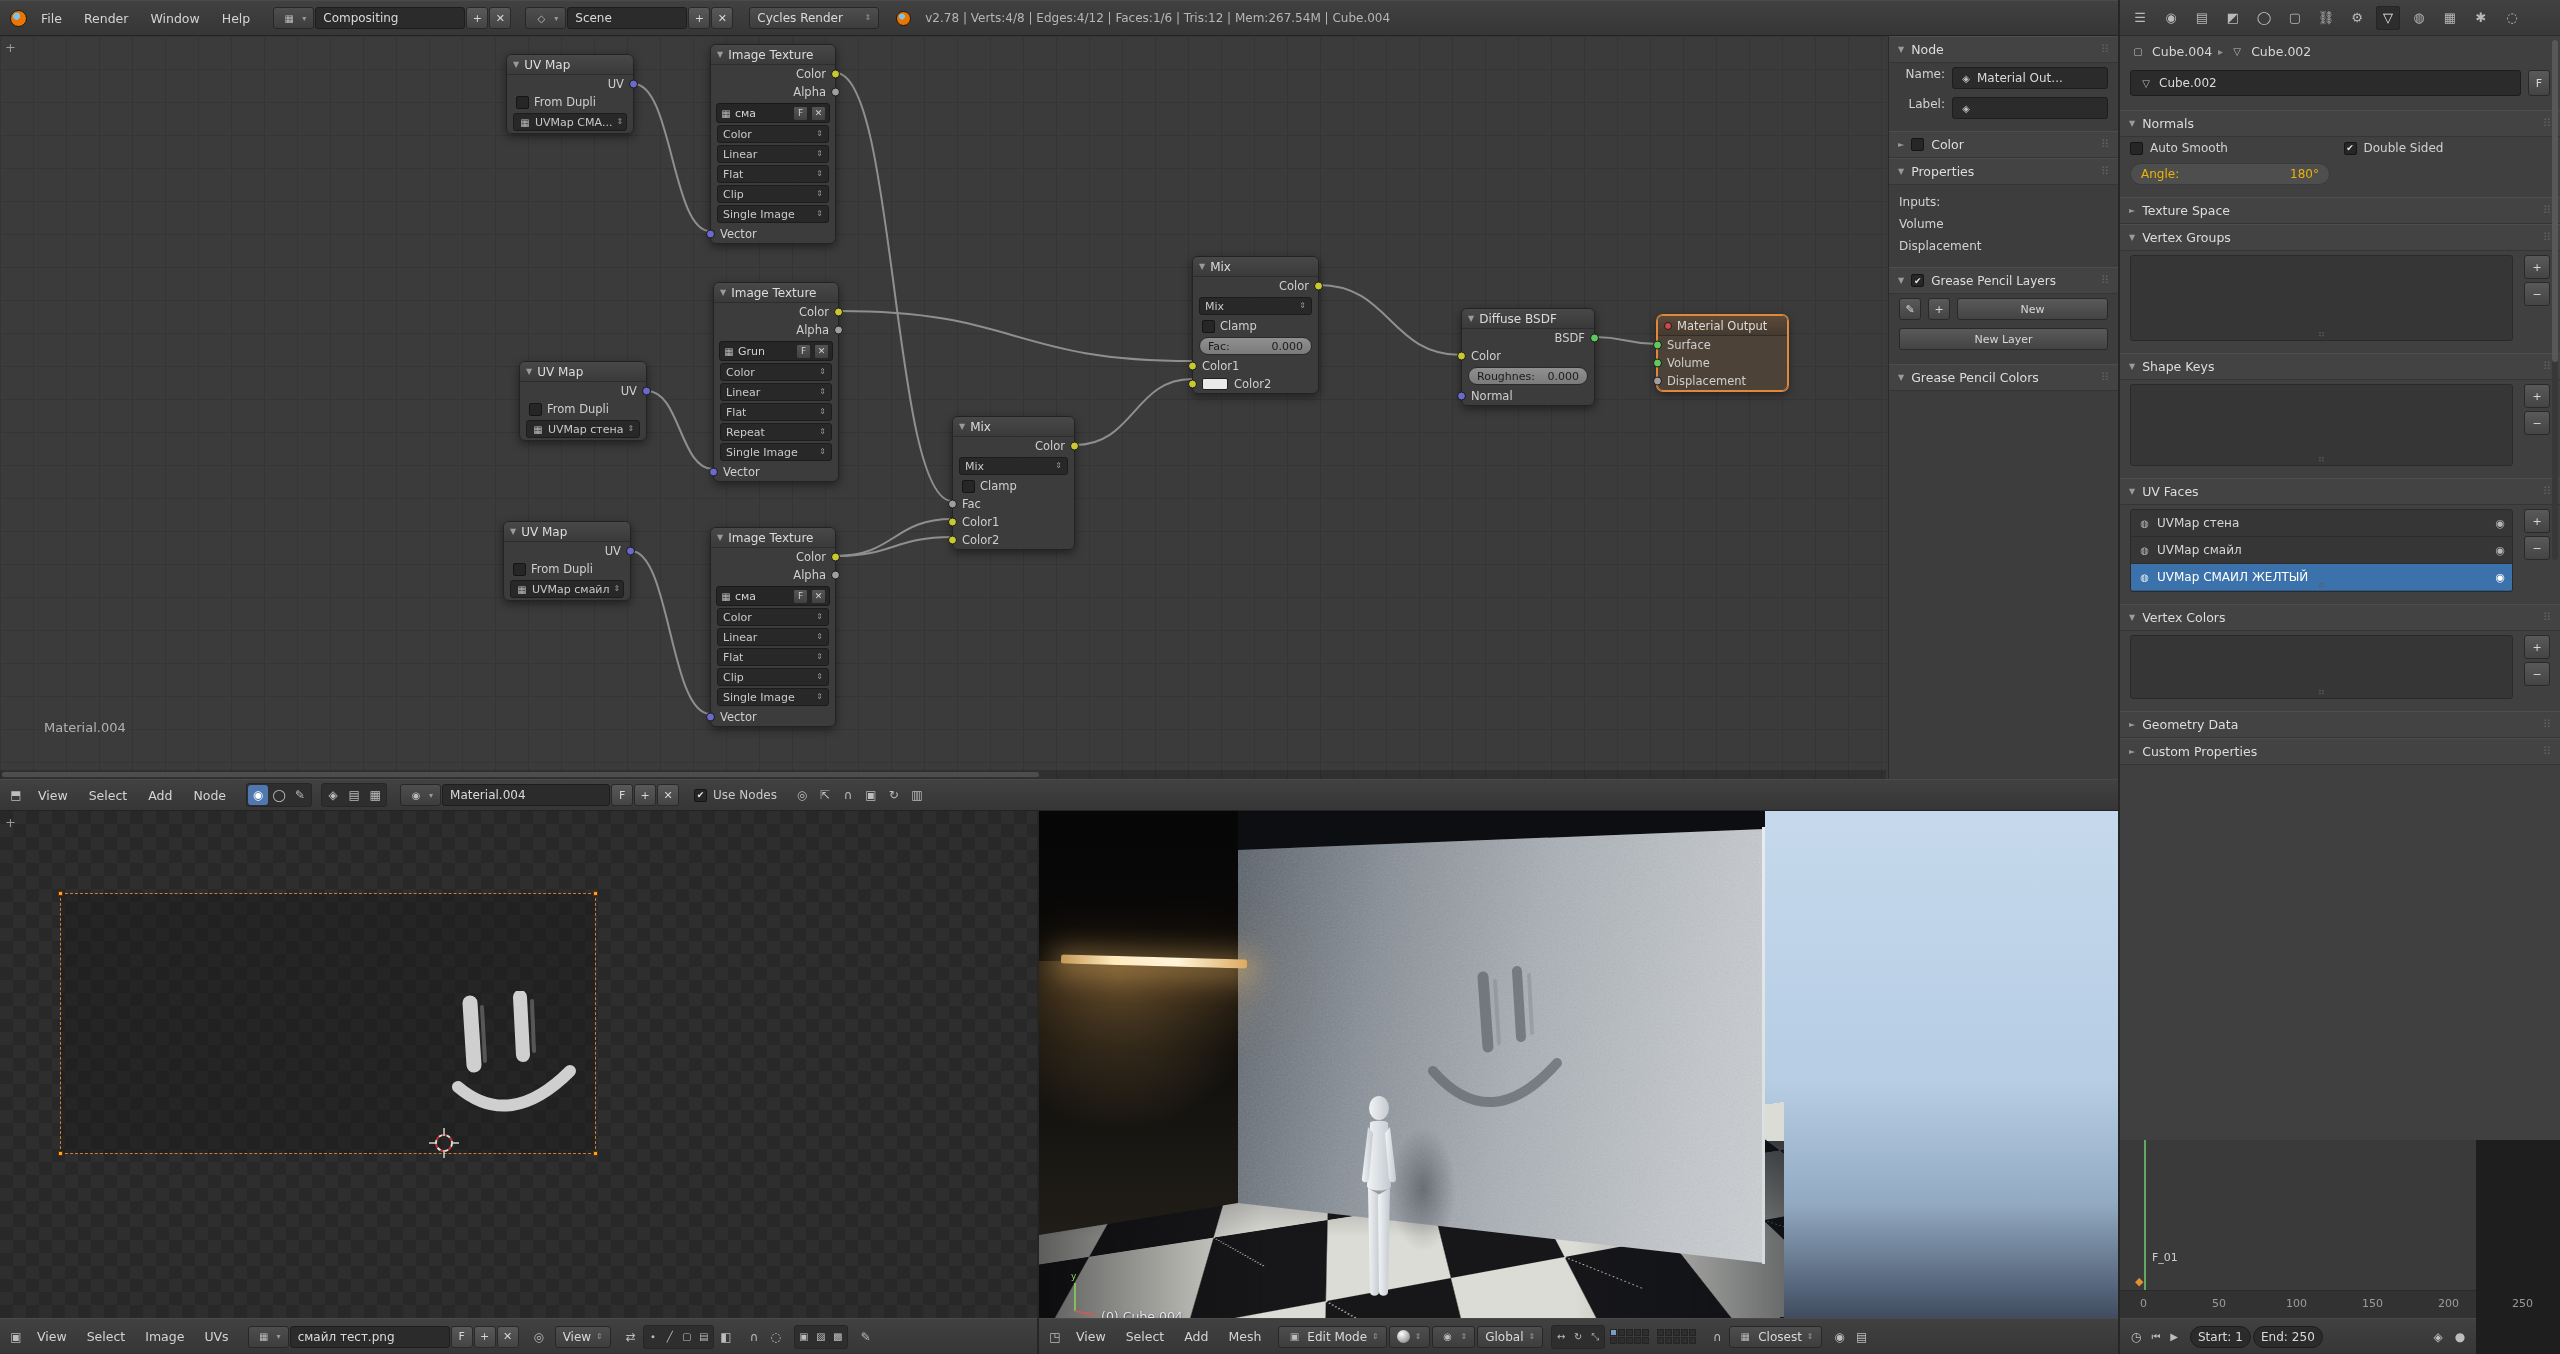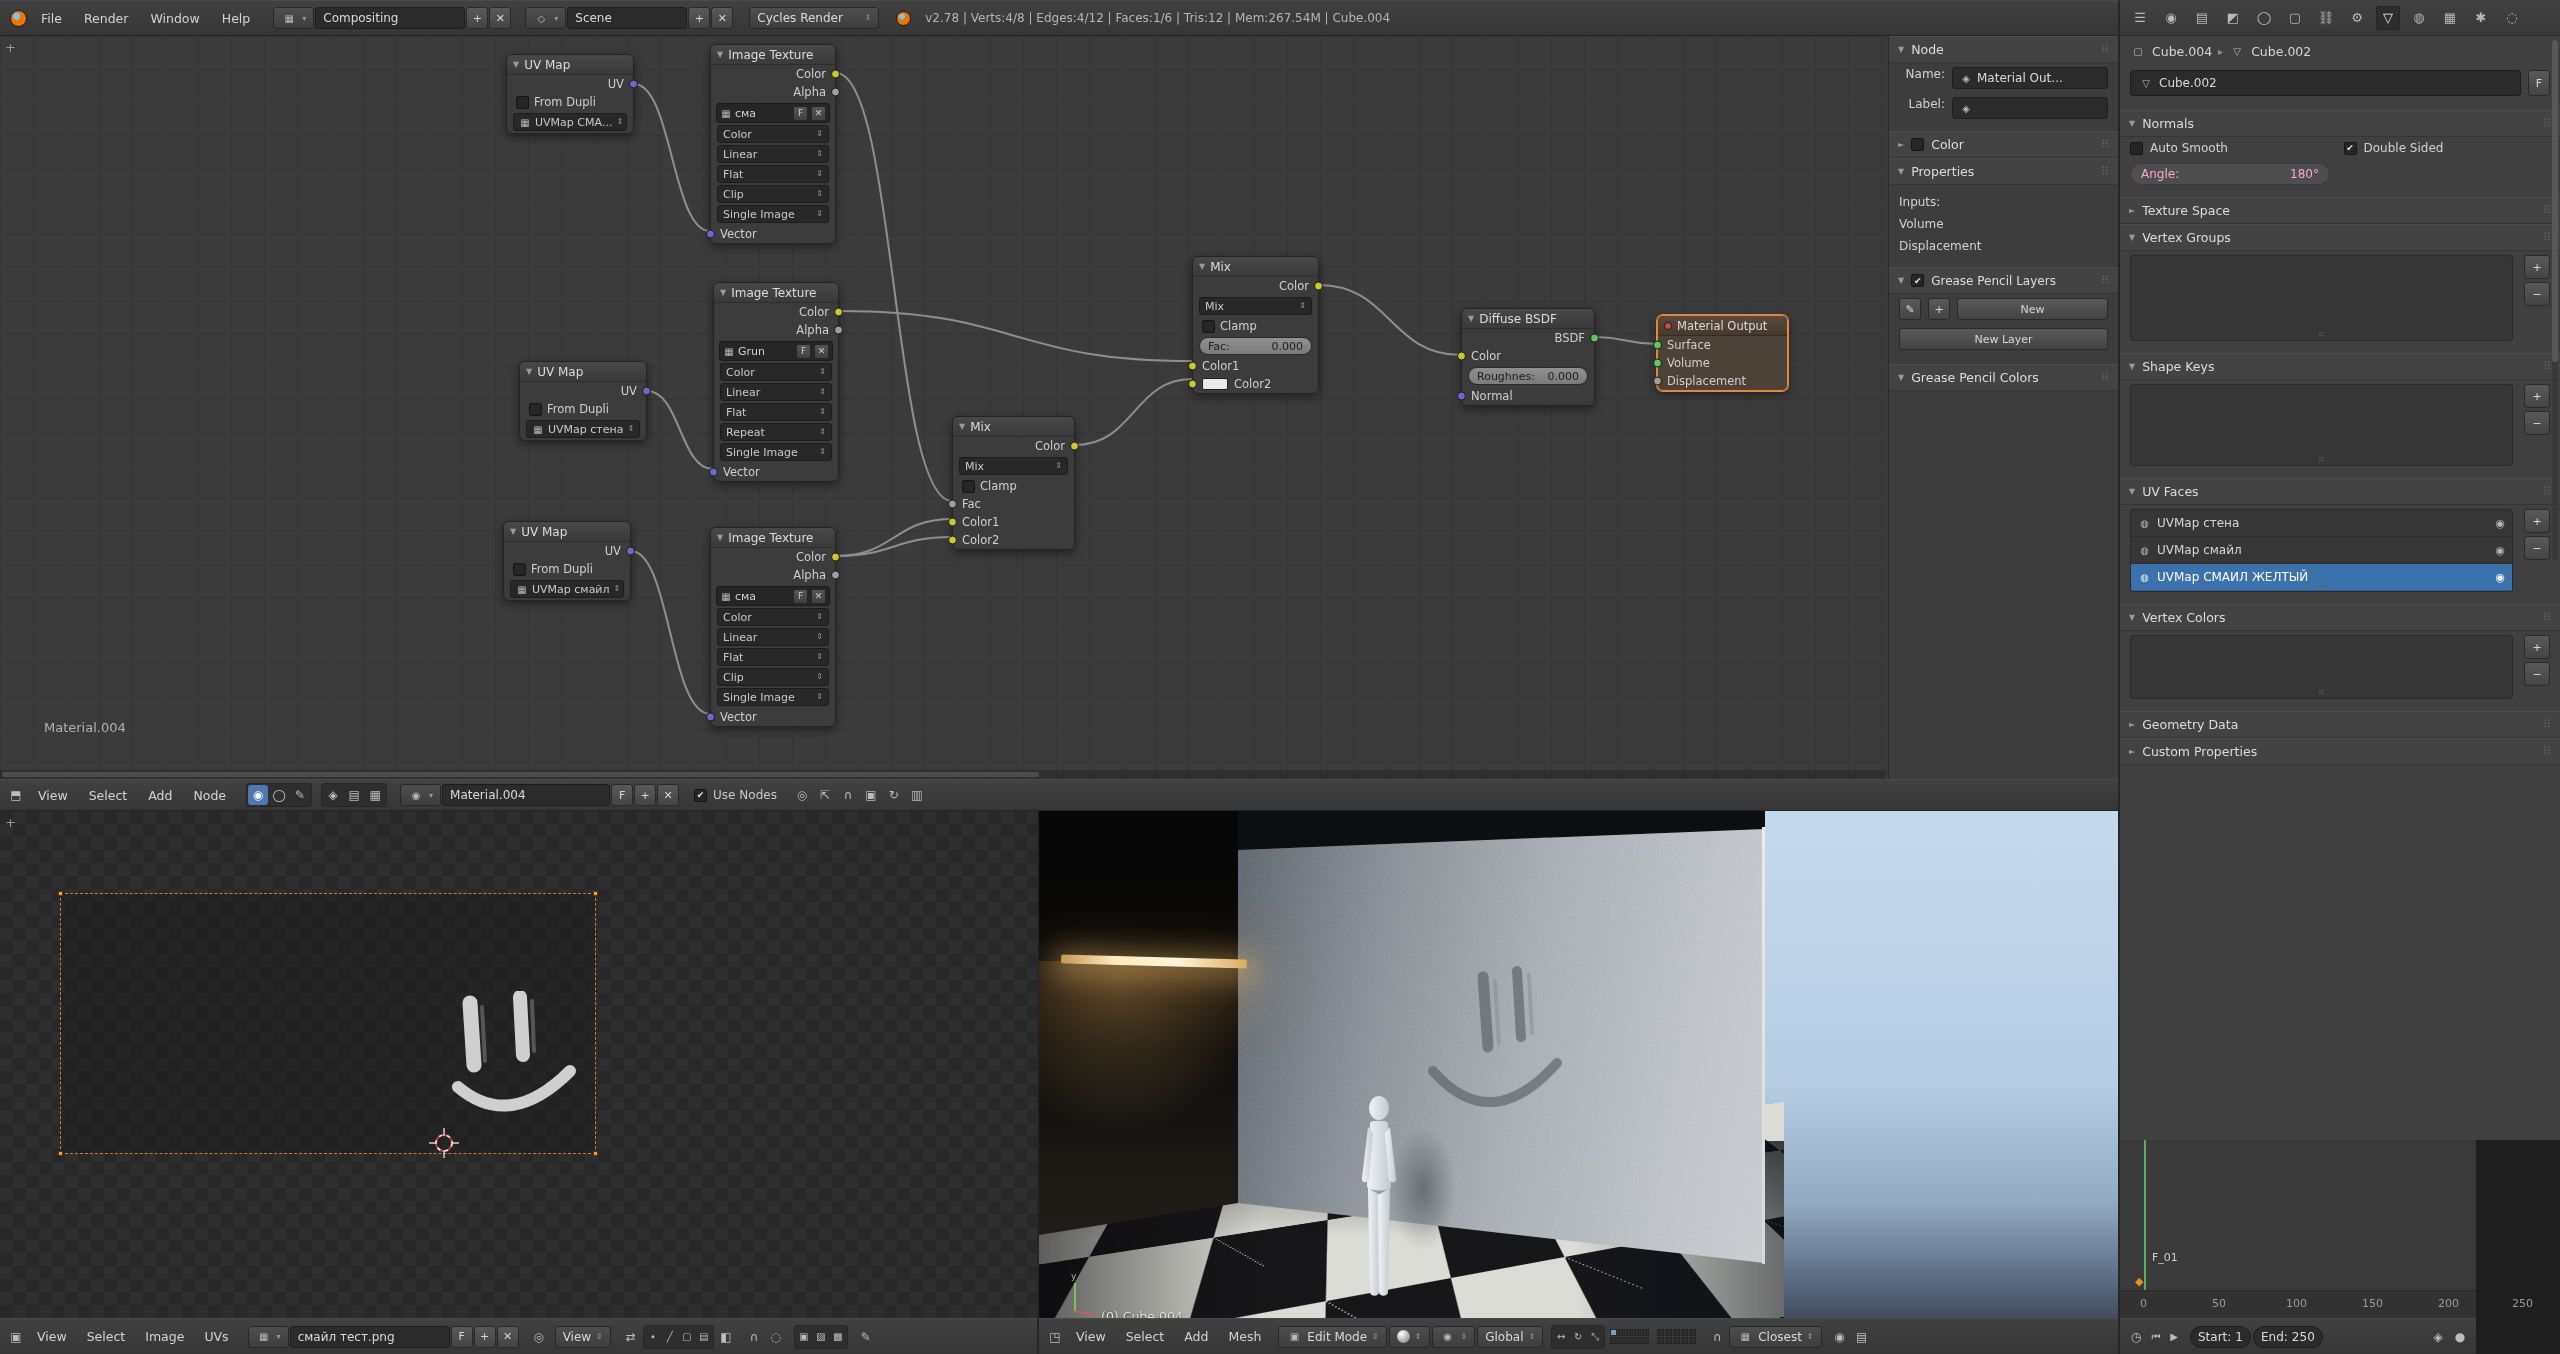--- a/index.html
+++ b/index.html
@@ -782,21 +782,21 @@
     <span style="display:flex;align-items:center;gap:7px;flex:1">
           <span class="cb"></span>
           <span>Auto Smooth</span>
         </span>
     <span style="display:flex;align-items:center;gap:7px;flex:1">
           <span class="cb on"></span>
           <span>Double Sided</span>
         </span>
   </div>
   <div class="prow">
-    <span style="width:200px;height:22px;background:#4e4e4e;border:1px solid #3a3a3a;border-radius:11px;display:flex;align-items:center;justify-content:space-between;padding:0 10px;color:#f9a8d4;font-size:12px">
+    <span style="width:200px;height:22px;background:#4e4e4e;border:1px solid #3a3a3a;border-radius:11px;display:flex;align-items:center;justify-content:space-between;padding:0 10px;color:#eab308;font-size:12px">
           <span>Angle:</span>
           <span>180°</span>
         </span>
   </div>
 
   <div class="ph" style="margin-top:8px">
         <span class="tri">►</span>
         <span>Texture Space</span>
         <span class="grip">⠿</span>
       </div>

